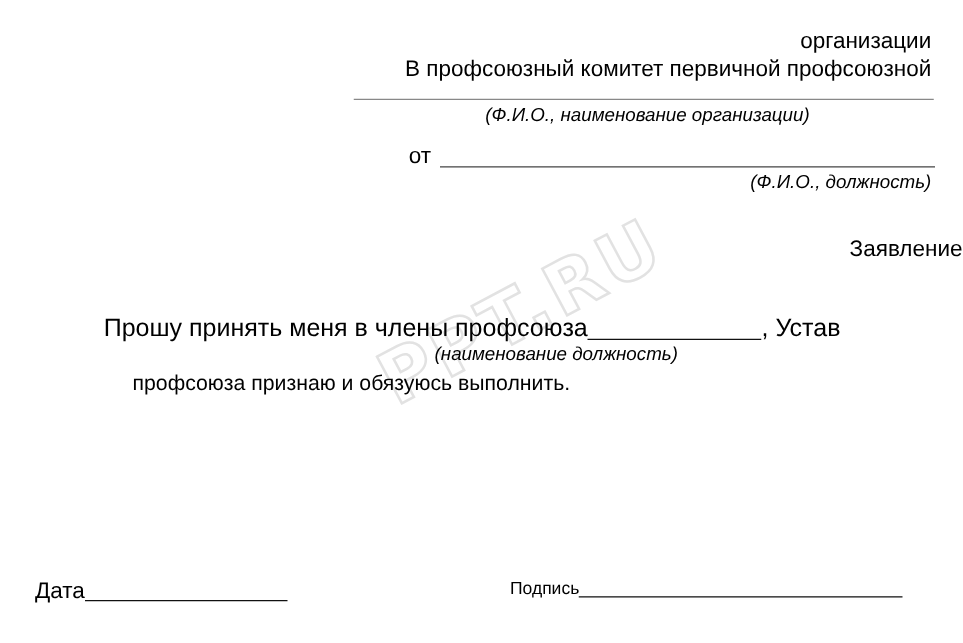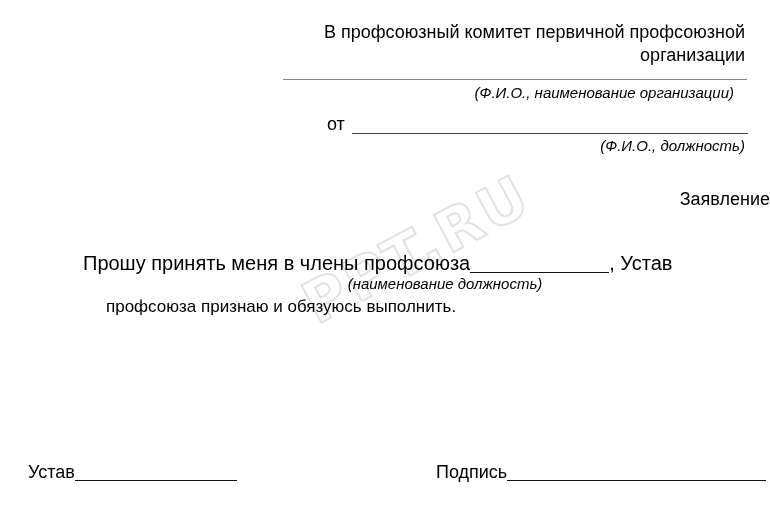--- a/index.html
+++ b/index.html
@@ -38,24 +38,24 @@
     top: 79px;
     border-color: #888;
   }
   .caption {
     font-style: italic;
     font-size: 15px;
     line-height: 17px;
   }
   .org-caption {
     position: absolute;
-    left: 272px;
+    left: 287px;
     width: 462px;
     top: 84px;
-    text-align: right;
+    text-align: center;
   }
   .from-row {
     position: absolute;
     left: 283px;
     right: 22px;
     top: 114px;
     display: flex;
     align-items: flex-end;
     font-size: 18px;
     line-height: 20px;
@@ -141,35 +141,34 @@
     position: absolute;
     left: 28px;
     top: 462px;
     font-size: 18px;
     white-space: nowrap;
   }
   .sig-row {
     position: absolute;
     left: 408px;
     top: 462px;
-    font-size: 18px;
+    font-size: 14px;
     white-space: nowrap;
-    margin-left: 28px;
   }
   .date-blank { width: 162px; }
   .sig-blank { width: 259px; }
 </style>
 </head>
 <body>
 
 <div class="page">
 
   <div class="header-block">
+    <div>организации</div>
     <div>В профсоюзный комитет первичной профсоюзной</div>
-    <div>организации</div>
   </div>
 
   <div class="rule-line org-rule"></div>
   <div class="caption org-caption">(Ф.И.О., наименование организации)</div>
 
   <div class="from-row">
     <span>от</span>
     <span class="from-line"></span>
   </div>
   <div class="caption from-caption">(Ф.И.О., должность)</div>
@@ -178,19 +177,19 @@
 
   <div class="watermark">PPT.RU</div>
 
   <div class="body-line1">
     <span>Прошу принять меня в члены профсоюза</span><span class="blank union-blank"></span><span>, Устав</span>
   </div>
   <div class="caption union-caption">(наименование должность)</div>
   <div class="body-line2">профсоюза признаю и обязуюсь выполнить.</div>
 
   <div class="date-row">
-    <span>Устав</span><span class="blank date-blank"></span>
+    <span>Дата</span><span class="blank date-blank"></span>
   </div>
   <div class="sig-row">
     <span>Подпись</span><span class="blank sig-blank"></span>
   </div>
 
 </div>
 
 </body></html>

